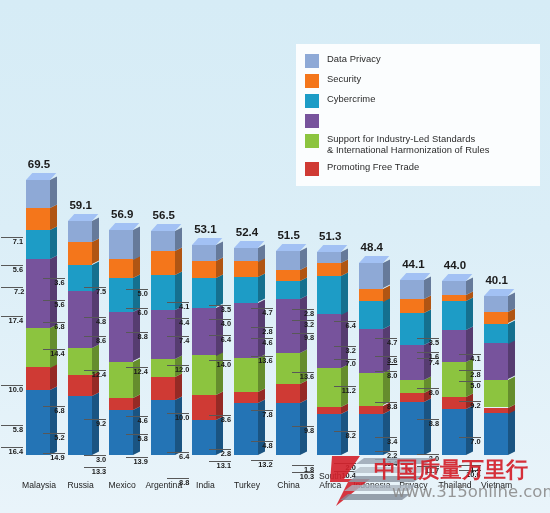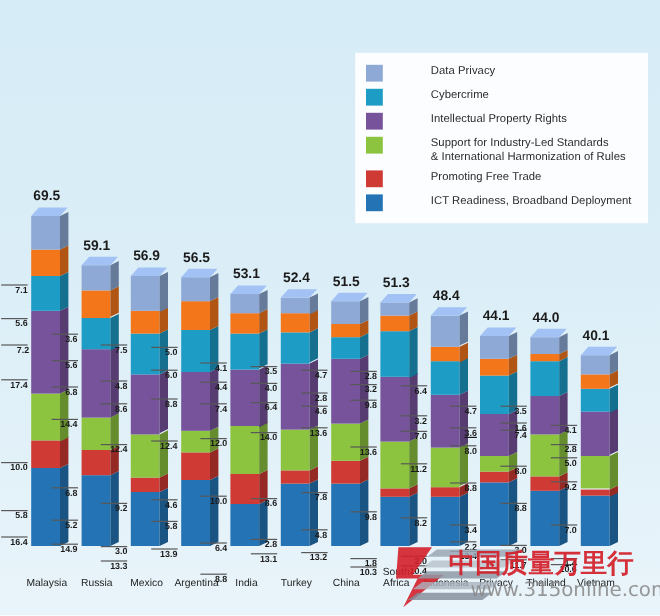--- a/index.html
+++ b/index.html
@@ -33,21 +33,20 @@
     flex: 0 0 14px;
     margin-right: 8px;
     margin-top: 1px;
   }
   .lg-tx {
     font-size: 9.4px;
     line-height: 11.4px;
     color: #2b2b2b;
     letter-spacing: 0.05px;
     white-space: pre-line;
-    margin-left: 32px;
   }
 
   
   #plot {
     position: absolute;
     left: 0; top: 0;
     width: 550px; height: 513px;
   }
   .bargroup {
     position: absolute;
@@ -577,39 +576,38 @@
       <div class="total" style="left: 466.6px; bottom: 226.796px;">40.1</div>
       <div class="cat" style="left: 463.6px; white-space: pre-line;">Vietnam</div>
     </div>
 
   <div id="legend">
       <div class="lg-row">
         <span class="lg-sw" style="background: rgb(142, 169, 214);"></span>
         <span class="lg-tx">Data Privacy</span>
       </div>
       <div class="lg-row">
+        <span class="lg-sw" style="background: rgb(244, 118, 27);"></span>
+        <span class="lg-tx">Security</span>
+      </div>
+      <div class="lg-row">
         <span class="lg-sw" style="background: rgb(29, 156, 198);"></span>
         <span class="lg-tx">Cybercrime</span>
       </div>
       <div class="lg-row">
         <span class="lg-sw" style="background: rgb(119, 83, 156);"></span>
-        <span class="lg-tx">Intellectual Property Rights</span>
       </div>
       <div class="lg-row">
         <span class="lg-sw" style="background: rgb(140, 196, 63);"></span>
         <span class="lg-tx">Support for Industry-Led Standards
 &amp; International Harmonization of Rules</span>
       </div>
       <div class="lg-row">
         <span class="lg-sw" style="background: rgb(207, 58, 52);"></span>
         <span class="lg-tx">Promoting Free Trade</span>
-      </div>
-      <div class="lg-row">
-        <span class="lg-sw" style="background: rgb(36, 116, 181);"></span>
-        <span class="lg-tx">ICT Readiness, Broadband Deployment</span>
       </div>
     </div>
 
   <div id="wm">
     <svg id="wm-logo" width="110" height="58" viewBox="0 0 110 58">
       <polygon points="2,4 30,4 14,27 40,27 6,54 18,30 0,30" fill="#d4202a" opacity="0.9"></polygon>
       <polygon points="34,6 104,6 96,12 26,12" fill="#9aa6b4" opacity="0.85"></polygon>
       <polygon points="30,15 98,15 90,21 22,21" fill="#b9c3cd" opacity="0.85"></polygon>
       <polygon points="26,24 92,24 84,30 18,30" fill="#8e99a6" opacity="0.85"></polygon>
       <polygon points="22,33 86,33 78,39 14,39" fill="#aab4bf" opacity="0.8"></polygon>

